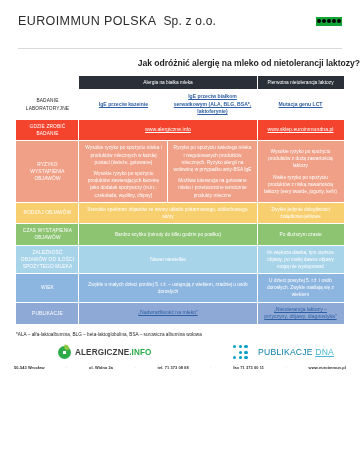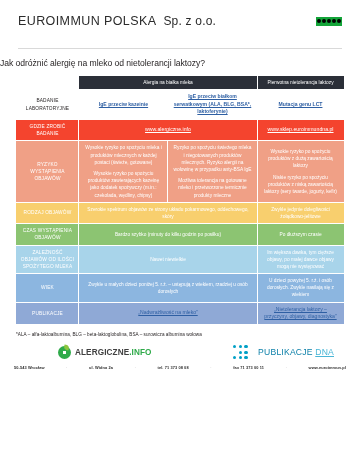--- a/index.html
+++ b/index.html
@@ -19,21 +19,21 @@
     padding-bottom:20px;
     border-bottom:1.5px solid #d9d9d9;
   }
   .brandbar .names{display:flex;align-items:baseline;}
   .brand-main{font-size:12.5px;letter-spacing:.4px;font-weight:400;color:#2b2b2b;}
   .brand-sub{font-size:12px;margin-left:7px;color:#2b2b2b;letter-spacing:.2px;}
   .dnamark{display:flex;align-items:center;gap:1px;background:#13a438;padding:1px 1px;height:7px;}
   .dnamark i{display:block;width:4px;height:4px;border-radius:50%;background:#000;}
 
   .title{
-    text-align:left;font-size:8.6px;font-weight:normal;
+    text-align:right;font-size:8.6px;font-weight:bold;
     color:#231f20;margin:9px 0 7px 0;letter-spacing:-.05px;
   }
 
   
   table.matrix{
     width:324px;margin:0 auto;border-collapse:separate;border-spacing:1.5px;
     table-layout:fixed;
   }
   table.matrix td,table.matrix th{
     vertical-align:middle;text-align:center;padding:3px 4px;

